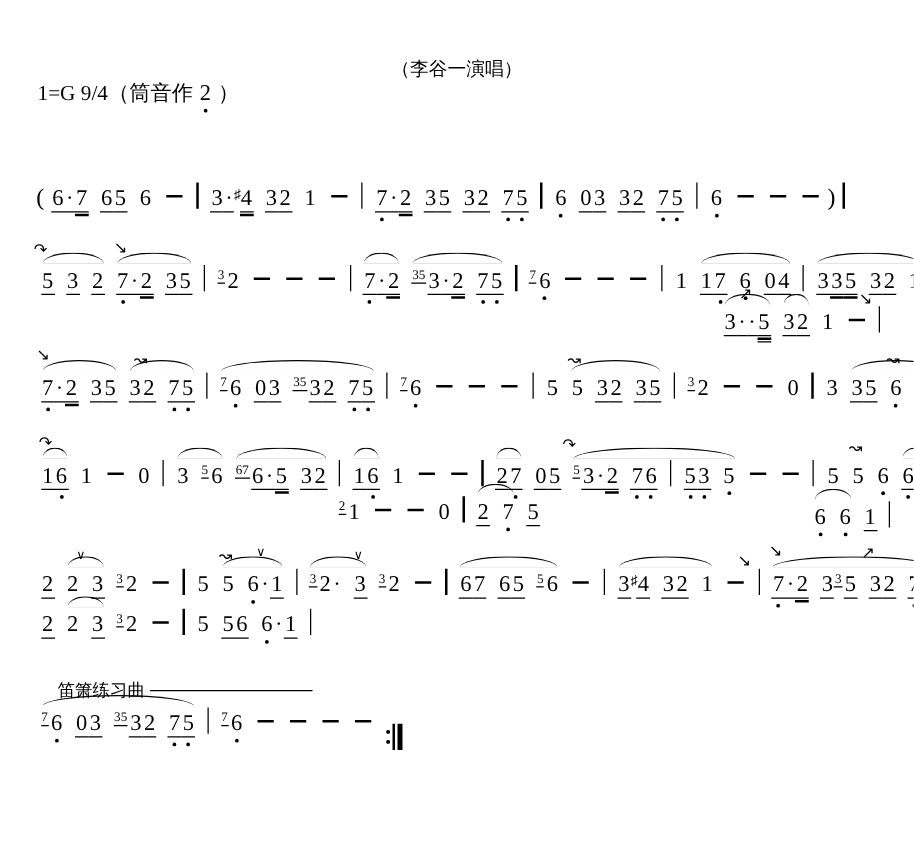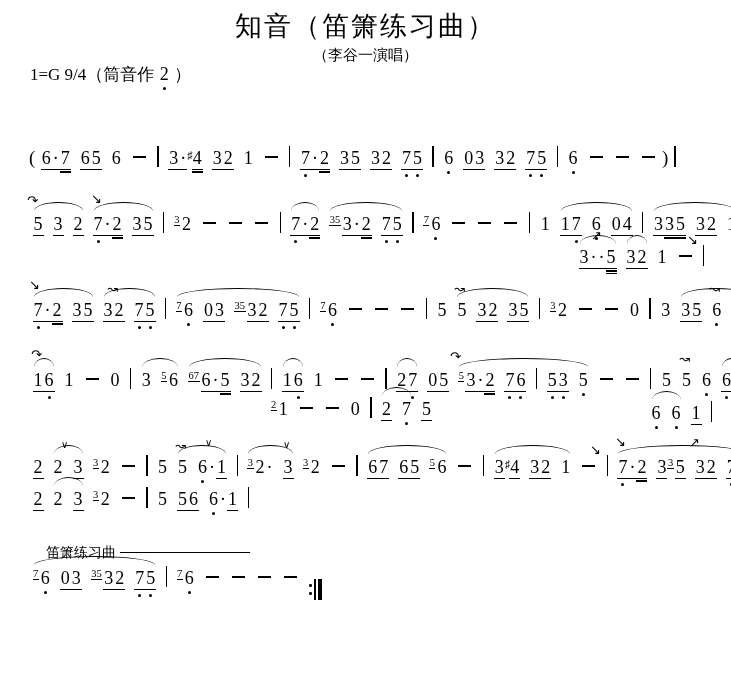--- a/index.html
+++ b/index.html
@@ -30,21 +30,20 @@
   .repeat{display:inline-flex;align-items:center;height:21px;vertical-align:-3px;margin-left:6px;}
   .rdotcol{display:flex;flex-direction:column;justify-content:center;gap:5px;margin-right:2.5px;}
   .rdot{width:2.6px;height:2.6px;border-radius:50%;background:#000;}
   .thin{width:1.3px;height:21px;background:#000;margin-right:2px;}
   .thick{width:4px;height:21px;background:#000;}
 </style>
 </head>
 <body>
 
 <div class="page">
-  <div class="title">知音（笛箫练习曲）</div>
   <div class="subtitle">（李谷一演唱）</div>
   <div id="score">
       <div class="system" style="left: 30px; top: 64px;"><span class="txt">1=G 9/4（筒音作</span><span class="note"><span class="ch">2<i class="odot" style="bottom: -6px;"></i></span></span><span class="txt">）</span></div>
       <div class="system" style="left: 28px; top: 146px;"><span class="paren">(</span><span class="note"><span class="ch">6<i class="ul" style="bottom: -1.8px;"></i></span><span class="ch">·<i class="ul" style="bottom: -1.8px;"></i></span><span class="ch">7<i class="ul" style="bottom: -1.8px;"></i><i class="ul" style="bottom: -4.6px;"></i></span></span><span class="note"><span class="ch">6<i class="ul" style="bottom: -1.8px;"></i></span><span class="ch">5<i class="ul" style="bottom: -1.8px;"></i></span></span><span class="note"><span class="ch">6</span></span><span class="note"><span class="dash"></span></span><span class="bar"></span><span class="note"><span class="ch">3<i class="ul" style="bottom: -1.8px;"></i></span><span class="ch">·<i class="ul" style="bottom: -1.8px;"></i></span><span class="sharp">♯</span><span class="ch">4<i class="ul" style="bottom: -1.8px;"></i><i class="ul" style="bottom: -4.6px;"></i></span></span><span class="note"><span class="ch">3<i class="ul" style="bottom: -1.8px;"></i></span><span class="ch">2<i class="ul" style="bottom: -1.8px;"></i></span></span><span class="note"><span class="ch">1</span></span><span class="note"><span class="dash"></span></span><span class="bar"></span><span class="note"><span class="ch">7<i class="ul" style="bottom: -1.8px;"></i><i class="odot" style="bottom: -8.8px;"></i></span><span class="ch">·<i class="ul" style="bottom: -1.8px;"></i></span><span class="ch">2<i class="ul" style="bottom: -1.8px;"></i><i class="ul" style="bottom: -4.6px;"></i></span></span><span class="note"><span class="ch">3<i class="ul" style="bottom: -1.8px;"></i></span><span class="ch">5<i class="ul" style="bottom: -1.8px;"></i></span></span><span class="note"><span class="ch">3<i class="ul" style="bottom: -1.8px;"></i></span><span class="ch">2<i class="ul" style="bottom: -1.8px;"></i></span></span><span class="note"><span class="ch">7<i class="ul" style="bottom: -1.8px;"></i><i class="odot" style="bottom: -8.8px;"></i></span><span class="ch">5<i class="ul" style="bottom: -1.8px;"></i><i class="odot" style="bottom: -8.8px;"></i></span></span><span class="bar"></span><span class="note"><span class="ch">6<i class="odot" style="bottom: -6px;"></i></span></span><span class="note"><span class="ch">0<i class="ul" style="bottom: -1.8px;"></i></span><span class="ch">3<i class="ul" style="bottom: -1.8px;"></i></span></span><span class="note"><span class="ch">3<i class="ul" style="bottom: -1.8px;"></i></span><span class="ch">2<i class="ul" style="bottom: -1.8px;"></i></span></span><span class="note"><span class="ch">7<i class="ul" style="bottom: -1.8px;"></i><i class="odot" style="bottom: -8.8px;"></i></span><span class="ch">5<i class="ul" style="bottom: -1.8px;"></i><i class="odot" style="bottom: -8.8px;"></i></span></span><span class="bar"></span><span class="note"><span class="ch">6<i class="odot" style="bottom: -6px;"></i></span></span><span class="note"><span class="dash"></span></span><span class="note"><span class="dash"></span></span><span class="note"><span class="dash"></span></span><span class="paren">)</span><span class="bar"></span></div>
       <div class="system" style="left: 28px; top: 212px;"><span class="note"><span class="ch">5<i class="ul" style="bottom: -1.8px;"></i></span></span><span class="note"><span class="ch">3<i class="ul" style="bottom: -1.8px;"></i></span></span><span class="note"><span class="ch">2<i class="ul" style="bottom: -1.8px;"></i></span></span><span class="note"><span class="ch">7<i class="ul" style="bottom: -1.8px;"></i><i class="odot" style="bottom: -8.8px;"></i></span><span class="ch">·<i class="ul" style="bottom: -1.8px;"></i></span><span class="ch">2<i class="ul" style="bottom: -1.8px;"></i><i class="ul" style="bottom: -4.6px;"></i></span></span><span class="note"><span class="ch">3<i class="ul" style="bottom: -1.8px;"></i></span><span class="ch">5<i class="ul" style="bottom: -1.8px;"></i></span></span><span class="bar"></span><span class="note"><span class="grace">3</span><span class="ch">2</span></span><span class="note"><span class="dash"></span></span><span class="note"><span class="dash"></span></span><span class="note"><span class="dash"></span></span><span class="bar"></span><span class="note"><span class="ch">7<i class="ul" style="bottom: -1.8px;"></i><i class="odot" style="bottom: -8.8px;"></i></span><span class="ch">·<i class="ul" style="bottom: -1.8px;"></i></span><span class="ch">2<i class="ul" style="bottom: -1.8px;"></i><i class="ul" style="bottom: -4.6px;"></i></span></span><span class="note"><span class="grace">35</span><span class="ch">3<i class="ul" style="bottom: -1.8px;"></i></span><span class="ch">·<i class="ul" style="bottom: -1.8px;"></i></span><span class="ch">2<i class="ul" style="bottom: -1.8px;"></i><i class="ul" style="bottom: -4.6px;"></i></span></span><span class="note"><span class="ch">7<i class="ul" style="bottom: -1.8px;"></i><i class="odot" style="bottom: -8.8px;"></i></span><span class="ch">5<i class="ul" style="bottom: -1.8px;"></i><i class="odot" style="bottom: -8.8px;"></i></span></span><span class="bar"></span><span class="note"><span class="grace">7</span><span class="ch">6<i class="odot" style="bottom: -6px;"></i></span></span><span class="note"><span class="dash"></span></span><span class="note"><span class="dash"></span></span><span class="note"><span class="dash"></span></span><span class="bar"></span><span class="note"><span class="ch">1</span></span><span class="note"><span class="ch">1<i class="ul" style="bottom: -1.8px;"></i></span><span class="ch">7<i class="ul" style="bottom: -1.8px;"></i><i class="odot" style="bottom: -8.8px;"></i></span></span><span class="note"><span class="ch">6<i class="odot" style="bottom: -6px;"></i></span></span><span class="note"><span class="ch">0<i class="ul" style="bottom: -1.8px;"></i></span><span class="ch">4<i class="ul" style="bottom: -1.8px;"></i></span></span><span class="bar"></span><span class="note"><span class="ch">3<i class="ul" style="bottom: -1.8px;"></i></span><span class="ch">3<i class="ul" style="bottom: -1.8px;"></i><i class="ul" style="bottom: -4.6px;"></i></span><span class="ch">5<i class="ul" style="bottom: -1.8px;"></i><i class="ul" style="bottom: -4.6px;"></i></span></span><span class="note"><span class="ch">3<i class="ul" style="bottom: -1.8px;"></i></span><span class="ch">2<i class="ul" style="bottom: -1.8px;"></i></span></span><span class="note"><span class="ch">1</span></span><div class="arc" style="left: 6px; width: 49px; top: -10px;"></div><div class="arc" style="left: 66px; width: 59px; top: -10px;"></div><div class="arc" style="left: 263px; width: 28px; top: -10px;"></div><div class="arc" style="left: 302px; width: 72px; top: -10px;"></div><div class="arc" style="left: 533px; width: 71px; top: -10px;"></div><div class="arc" style="left: 626px; width: 82px; top: -10px;"></div><div class="orn curve" style="left: -1px; top: -18px;">↷</div><div class="orn down" style="left: 63px; top: -20px;">↘</div></div>
       <div class="system" style="left: 574px; top: 245px;"><span class="note"><span class="ch">3<i class="ul" style="bottom: -1.8px;"></i></span><span class="ch">·<i class="ul" style="bottom: -1.8px;"></i></span><span class="ch">·<i class="ul" style="bottom: -1.8px;"></i></span><span class="ch">5<i class="ul" style="bottom: -1.8px;"></i><i class="ul" style="bottom: -4.6px;"></i><i class="ul" style="bottom: -7.4px;"></i></span></span><span class="note"><span class="ch">3<i class="ul" style="bottom: -1.8px;"></i></span><span class="ch">2<i class="ul" style="bottom: -1.8px;"></i></span></span><span class="note"><span class="ch">1</span></span><span class="note"><span class="dash"></span></span><span class="bar"></span><div class="arc" style="left: 6px; width: 36px; top: -10px;"></div><div class="arc" style="left: 53px; width: 20px; top: -10px;"></div><div class="orn up" style="left: 17px; top: -16px;">↗</div><div class="orn down" style="left: 113px; top: -12px;">↘</div></div>
       <div class="system" style="left: 28px; top: 298px;"><span class="note"><span class="ch">7<i class="ul" style="bottom: -1.8px;"></i><i class="odot" style="bottom: -8.8px;"></i></span><span class="ch">·<i class="ul" style="bottom: -1.8px;"></i></span><span class="ch">2<i class="ul" style="bottom: -1.8px;"></i><i class="ul" style="bottom: -4.6px;"></i></span></span><span class="note"><span class="ch">3<i class="ul" style="bottom: -1.8px;"></i></span><span class="ch">5<i class="ul" style="bottom: -1.8px;"></i></span></span><span class="note"><span class="ch">3<i class="ul" style="bottom: -1.8px;"></i></span><span class="ch">2<i class="ul" style="bottom: -1.8px;"></i></span></span><span class="note"><span class="ch">7<i class="ul" style="bottom: -1.8px;"></i><i class="odot" style="bottom: -8.8px;"></i></span><span class="ch">5<i class="ul" style="bottom: -1.8px;"></i><i class="odot" style="bottom: -8.8px;"></i></span></span><span class="bar"></span><span class="note"><span class="grace">7</span><span class="ch">6<i class="odot" style="bottom: -6px;"></i></span></span><span class="note"><span class="ch">0<i class="ul" style="bottom: -1.8px;"></i></span><span class="ch">3<i class="ul" style="bottom: -1.8px;"></i></span></span><span class="note"><span class="grace">35</span><span class="ch">3<i class="ul" style="bottom: -1.8px;"></i></span><span class="ch">2<i class="ul" style="bottom: -1.8px;"></i></span></span><span class="note"><span class="ch">7<i class="ul" style="bottom: -1.8px;"></i><i class="odot" style="bottom: -8.8px;"></i></span><span class="ch">5<i class="ul" style="bottom: -1.8px;"></i><i class="odot" style="bottom: -8.8px;"></i></span></span><span class="bar"></span><span class="note"><span class="grace">7</span><span class="ch">6<i class="odot" style="bottom: -6px;"></i></span></span><span class="note"><span class="dash"></span></span><span class="note"><span class="dash"></span></span><span class="note"><span class="dash"></span></span><span class="bar"></span><span class="note"><span class="ch">5</span></span><span class="note"><span class="ch">5</span></span><span class="note"><span class="ch">3<i class="ul" style="bottom: -1.8px;"></i></span><span class="ch">2<i class="ul" style="bottom: -1.8px;"></i></span></span><span class="note"><span class="ch">3<i class="ul" style="bottom: -1.8px;"></i></span><span class="ch">5<i class="ul" style="bottom: -1.8px;"></i></span></span><span class="bar"></span><span class="note"><span class="grace">3</span><span class="ch">2</span></span><span class="note"><span class="dash"></span></span><span class="note"><span class="dash"></span></span><span class="note"><span class="ch">0</span></span><span class="bar"></span><span class="note"><span class="ch">3</span></span><span class="note"><span class="ch">3<i class="ul" style="bottom: -1.8px;"></i></span><span class="ch">5<i class="ul" style="bottom: -1.8px;"></i></span></span><span class="note"><span class="ch">6<i class="odot" style="bottom: -6px;"></i></span></span><div class="arc" style="left: 6px; width: 59px; top: -10px;"></div><div class="arc" style="left: 76px; width: 51px; top: -10px;"></div><div class="arc" style="left: 149px; width: 122px; top: -10px;"></div><div class="arc" style="left: 429px; width: 71px; top: -10px;"></div><div class="arc" style="left: 653px; width: 71px; top: -10px;"></div><div class="orn down" style="left: 1px; top: -20px;">↘</div><div class="orn trill" style="left: 79px; top: -16px;">↝</div><div class="orn trill" style="left: 426px; top: -16px;">↝</div><div class="orn trill" style="left: 681px; top: -16px;">↝</div></div>
       <div class="system" style="left: 28px; top: 368px;"><span class="note"><span class="ch">1<i class="ul" style="bottom: -1.8px;"></i></span><span class="ch">6<i class="ul" style="bottom: -1.8px;"></i><i class="odot" style="bottom: -8.8px;"></i></span></span><span class="note"><span class="ch">1</span></span><span class="note"><span class="dash"></span></span><span class="note"><span class="ch">0</span></span><span class="bar"></span><span class="note"><span class="ch">3</span></span><span class="note"><span class="grace">5</span><span class="ch">6</span></span><span class="note"><span class="grace">67</span><span class="ch">6<i class="ul" style="bottom: -1.8px;"></i></span><span class="ch">·<i class="ul" style="bottom: -1.8px;"></i></span><span class="ch">5<i class="ul" style="bottom: -1.8px;"></i><i class="ul" style="bottom: -4.6px;"></i></span></span><span class="note"><span class="ch">3<i class="ul" style="bottom: -1.8px;"></i></span><span class="ch">2<i class="ul" style="bottom: -1.8px;"></i></span></span><span class="bar"></span><span class="note"><span class="ch">1<i class="ul" style="bottom: -1.8px;"></i></span><span class="ch">6<i class="ul" style="bottom: -1.8px;"></i><i class="odot" style="bottom: -8.8px;"></i></span></span><span class="note"><span class="ch">1</span></span><span class="note"><span class="dash"></span></span><span class="note"><span class="dash"></span></span><span class="bar"></span><span class="note"><span class="ch">2<i class="ul" style="bottom: -1.8px;"></i></span><span class="ch">7<i class="ul" style="bottom: -1.8px;"></i><i class="odot" style="bottom: -8.8px;"></i></span></span><span class="note"><span class="ch">0<i class="ul" style="bottom: -1.8px;"></i></span><span class="ch">5<i class="ul" style="bottom: -1.8px;"></i></span></span><span class="note"><span class="grace">5</span><span class="ch">3<i class="ul" style="bottom: -1.8px;"></i></span><span class="ch">·<i class="ul" style="bottom: -1.8px;"></i></span><span class="ch">2<i class="ul" style="bottom: -1.8px;"></i><i class="ul" style="bottom: -4.6px;"></i></span></span><span class="note"><span class="ch">7<i class="ul" style="bottom: -1.8px;"></i><i class="odot" style="bottom: -8.8px;"></i></span><span class="ch">6<i class="ul" style="bottom: -1.8px;"></i><i class="odot" style="bottom: -8.8px;"></i></span></span><span class="bar"></span><span class="note"><span class="ch">5<i class="ul" style="bottom: -1.8px;"></i><i class="odot" style="bottom: -8.8px;"></i></span><span class="ch">3<i class="ul" style="bottom: -1.8px;"></i><i class="odot" style="bottom: -8.8px;"></i></span></span><span class="note"><span class="ch">5<i class="odot" style="bottom: -6px;"></i></span></span><span class="note"><span class="dash"></span></span><span class="note"><span class="dash"></span></span><span class="bar"></span><span class="note"><span class="ch">5</span></span><span class="note"><span class="ch">5</span></span><span class="note"><span class="ch">6<i class="odot" style="bottom: -6px;"></i></span></span><span class="note"><span class="ch">6<i class="ul" style="bottom: -1.8px;"></i><i class="odot" style="bottom: -8.8px;"></i></span></span><div class="arc" style="left: 6px; width: 20px; top: -10px;"></div><div class="arc" style="left: 114px; width: 36px; top: -10px;"></div><div class="arc" style="left: 161px; width: 72px; top: -10px;"></div><div class="arc" style="left: 255px; width: 20px; top: -10px;"></div><div class="arc" style="left: 369px; width: 20px; top: -10px;"></div><div class="arc" style="left: 431px; width: 129px; top: -10px;"></div><div class="arc" style="left: 694px; width: 20px; top: -10px;"></div><div class="orn curve" style="left: 3px; top: -20px;">↷</div><div class="orn curve" style="left: 422px; top: -18px;">↷</div><div class="orn trill" style="left: 651px; top: -16px;">↝</div></div>
       <div class="system" style="left: 266px; top: 397px;"><span class="note"><span class="grace">2</span><span class="ch">1</span></span><span class="note"><span class="dash"></span></span><span class="note"><span class="dash"></span></span><span class="note"><span class="ch">0</span></span><span class="bar"></span><span class="note"><span class="ch">2<i class="ul" style="bottom: -1.8px;"></i></span></span><span class="note"><span class="ch">7<i class="odot" style="bottom: -6px;"></i></span></span><span class="note"><span class="ch">5<i class="ul" style="bottom: -1.8px;"></i></span></span><div class="arc" style="left: 116px; width: 29px; top: -10px;"></div></div>
       <div class="system" style="left: 646px; top: 401px;"><span class="note"><span class="ch">6<i class="odot" style="bottom: -6px;"></i></span></span><span class="note"><span class="ch">6<i class="odot" style="bottom: -6px;"></i></span></span><span class="note"><span class="ch">1<i class="ul" style="bottom: -1.8px;"></i></span></span><span class="bar"></span><div class="arc" style="left: 6px; width: 29px; top: -10px;"></div></div>

